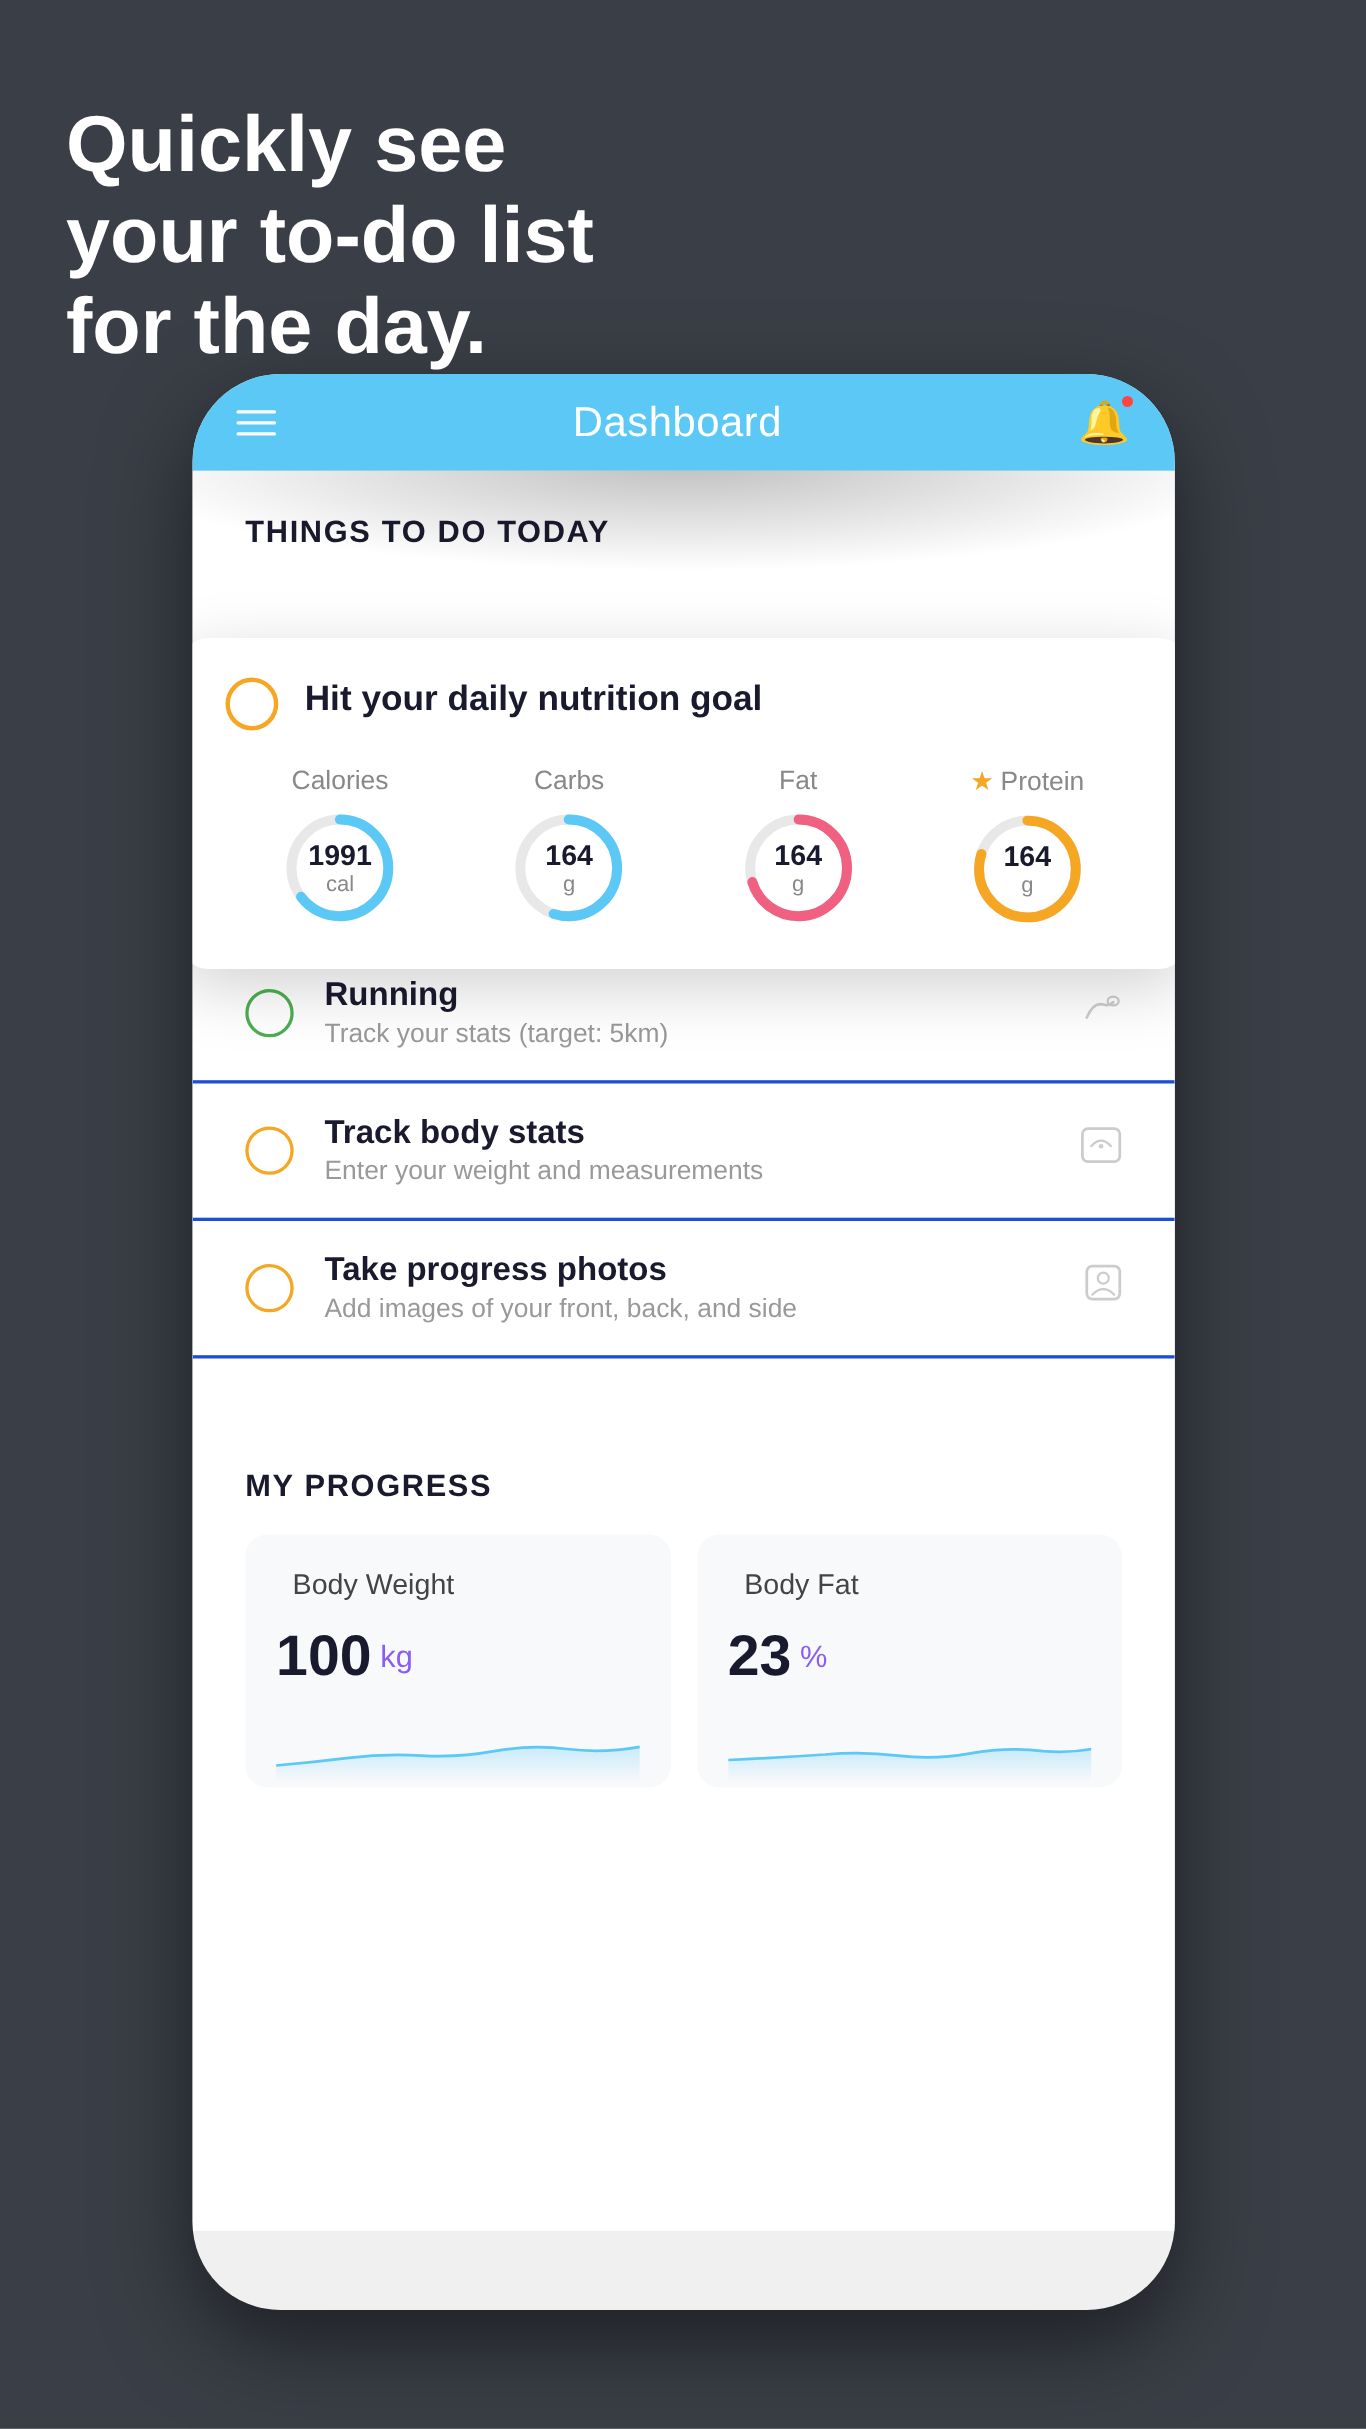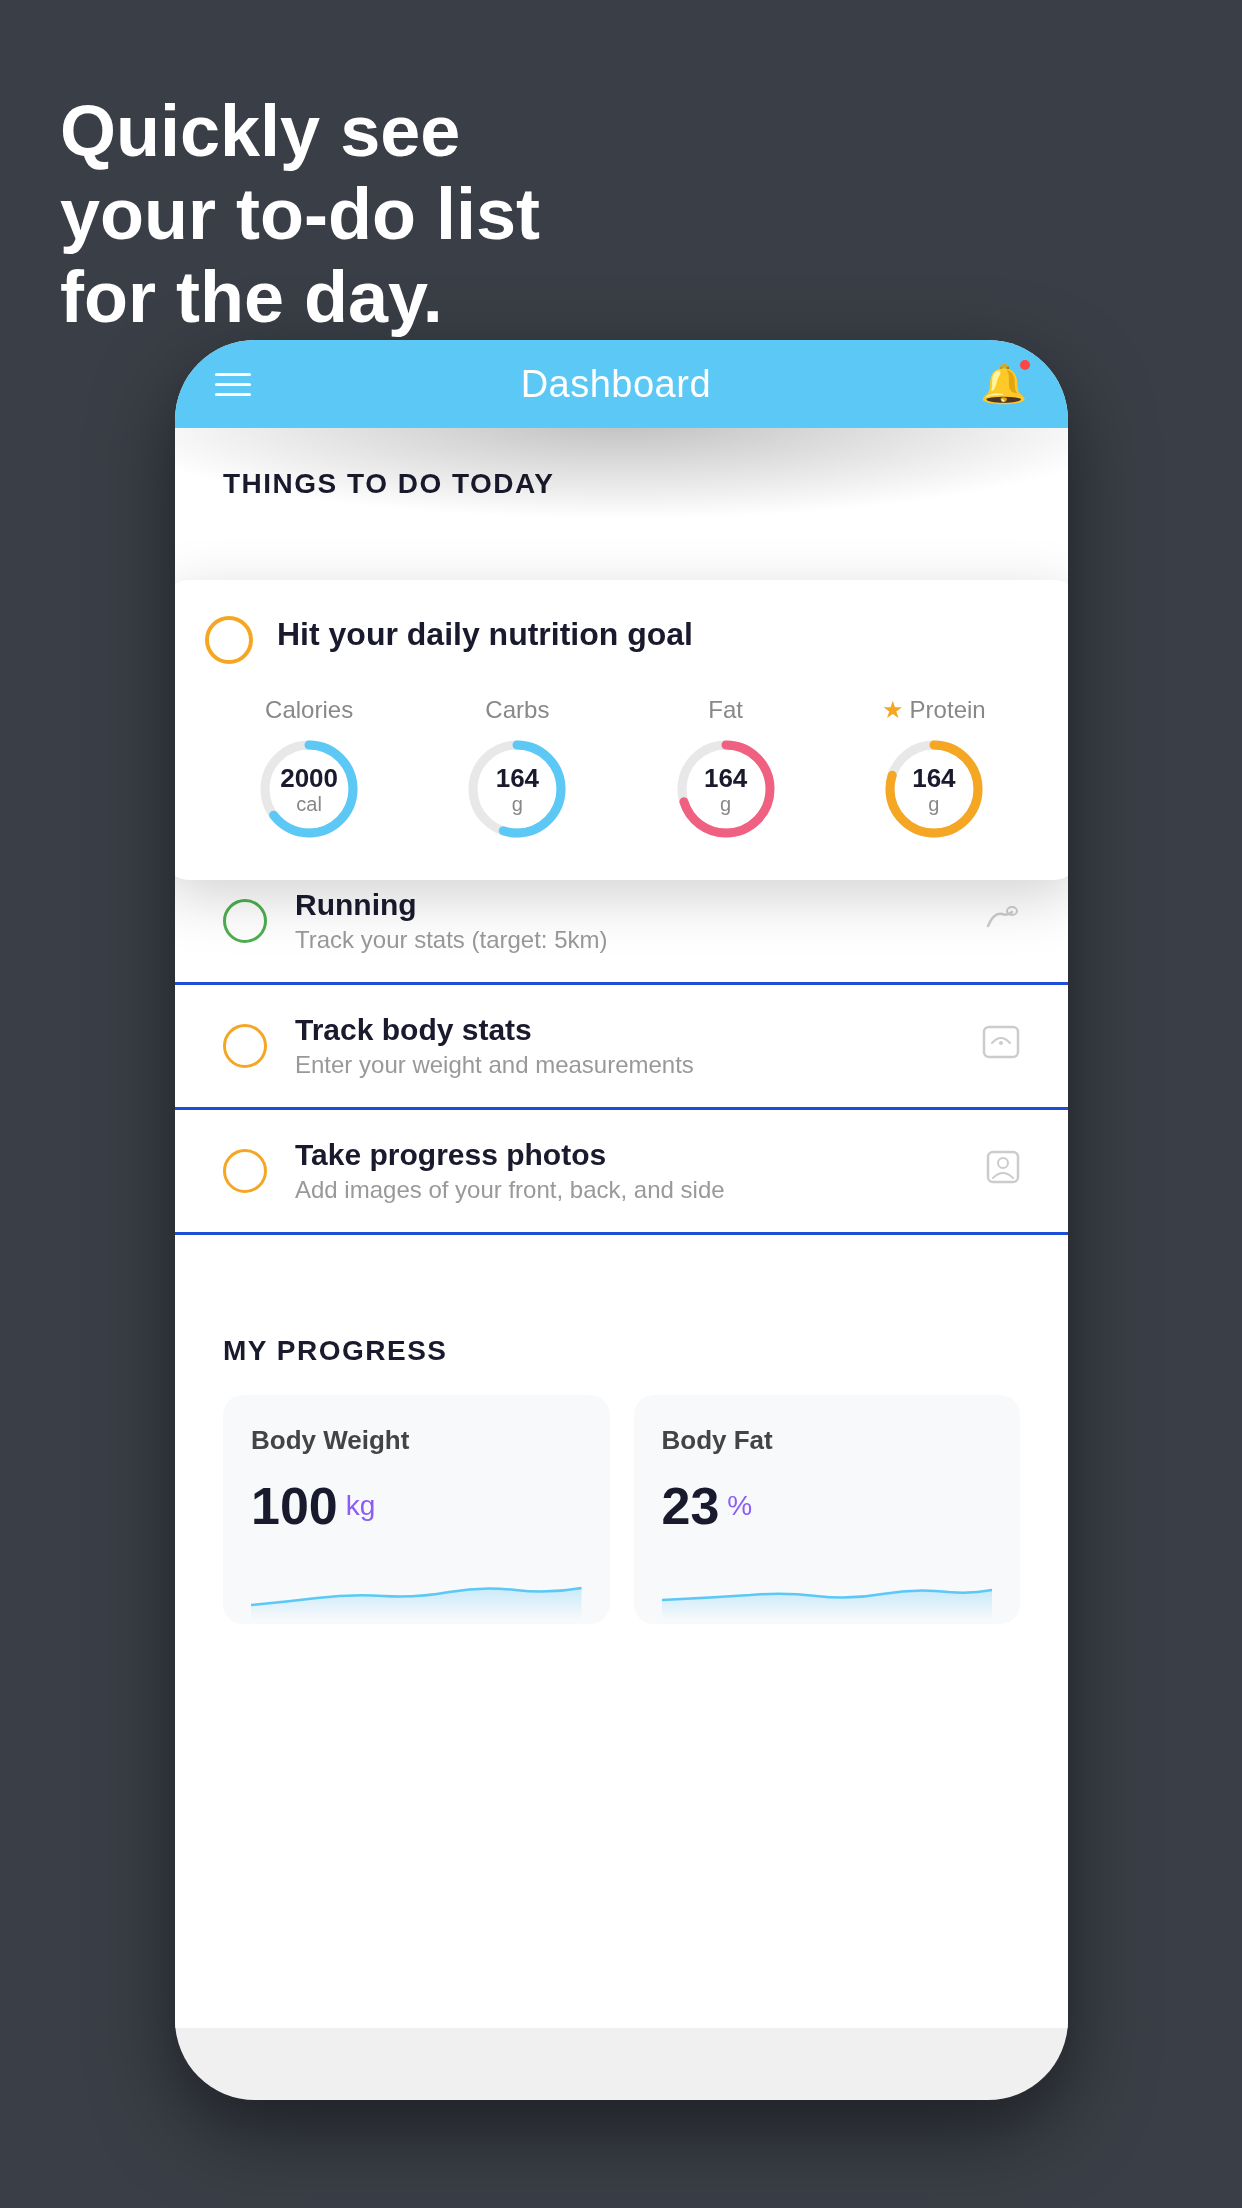--- a/index.html
+++ b/index.html
@@ -339,22 +339,23 @@
       flex: 1;
       background: #f8f9fb;
       border-radius: 20px;
       padding: 30px 28px 0;
       overflow: hidden;
     }
 
     .progress-card-title {
       font-size: 26px;
       color: #444;
-      font-weight: 700;
+      font-weight: 400;
       margin-bottom: 20px;
+      margin-left: 15px;
     }
 
     .progress-value {
       display: flex;
       align-items: center;
       gap: 8px;
       margin-bottom: 24px;
     }
 
     .progress-number {
@@ -423,21 +424,21 @@
         <div class="nutrition-grid">
 
           <div class="nutrition-item">
             <span class="nutrition-label">Calories</span>
             <div class="donut-wrapper">
               <svg class="donut-svg" width="110" height="110">
                 <circle cx="55" cy="55" r="44" fill="none" stroke="#e8e8e8" stroke-width="9"></circle>
                 <circle cx="55" cy="55" r="44" fill="none" stroke="#5bc8f5" stroke-width="9" stroke-dasharray="179 277" stroke-linecap="round"></circle>
               </svg>
               <div class="donut-text">
-                <span class="donut-value">2000</span>
+                <span class="donut-value">1991</span>
                 <span class="donut-unit">cal</span>
               </div>
             </div>
           </div>
 
           <div class="nutrition-item">
             <span class="nutrition-label">Carbs</span>
             <div class="donut-wrapper">
               <svg class="donut-svg" width="110" height="110">
                 <circle cx="55" cy="55" r="44" fill="none" stroke="#e8e8e8" stroke-width="9"></circle>

